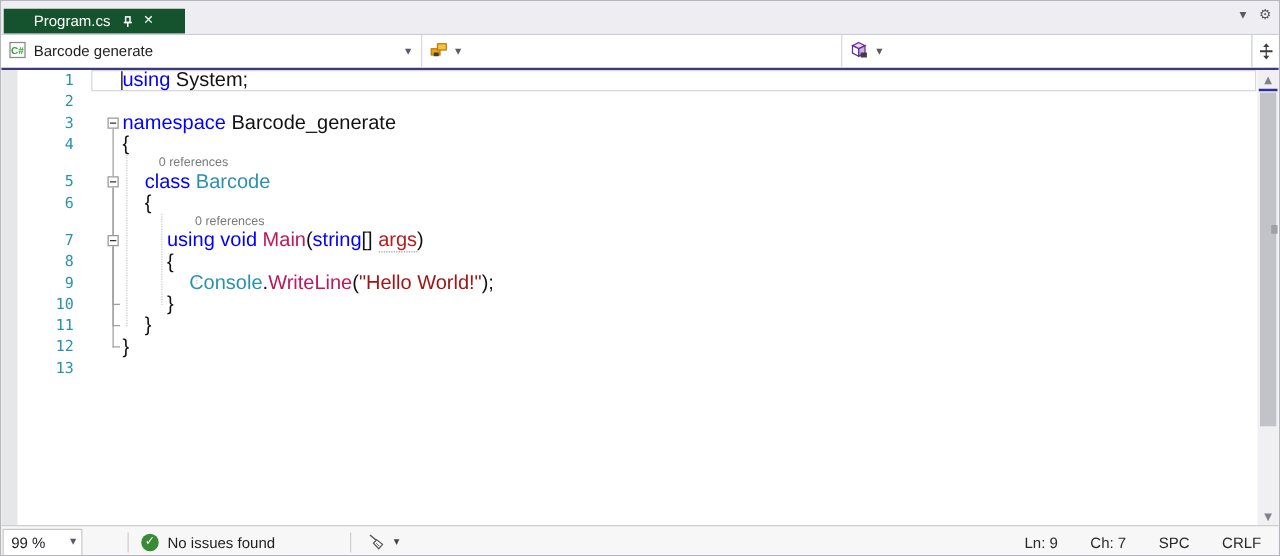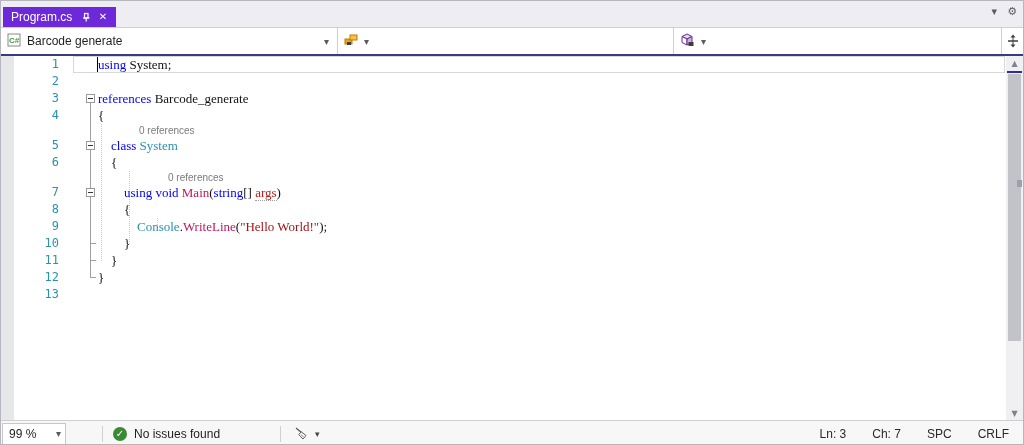--- a/index.html
+++ b/index.html
@@ -2,22 +2,22 @@
 <html><head>
 <meta charset="utf-8">
 <style>
   * { margin:0; padding:0; box-sizing:border-box; }
   html,body { width:1024px; height:445px; }
   body { font-family:"Liberation Sans", sans-serif; font-size:12px; color:#1e1e1e; background:#eeeef2; }
   .window { position:relative; width:1024px; height:445px; background:#fff; border:1px solid #b6b6c0; overflow:hidden; }
 
   
   .tabbar { position:relative; height:26px; background:#eeeef2; }
-  .tab { position:absolute; left:2px; bottom:0; height:20px; background:#6d28d9; color:#fff;
-         display:flex; align-items:center; padding:0 8px; gap:7px; }
+  .tab { position:absolute; left:2px; bottom:0; height:20px; background:#14532d; color:#fff;
+         display:flex; align-items:center; padding:0 24px; gap:7px; }
   .tab-title { font-size:12px; white-space:nowrap; }
   .tab-ico { width:11px; height:11px; display:inline-flex; align-items:center; justify-content:center; color:#fff; font-size:10px; line-height:1; }
   .topright { position:absolute; right:6px; top:4px; display:flex; gap:10px; align-items:center; color:#5a5a66; }
   .topright .glyph { font-family:"DejaVu Sans", sans-serif; font-size:11px; cursor:default; }
 
   
   .navbar { position:relative; height:29px; background:#fff; border-top:1px solid #cccedb; border-bottom:2px solid #3a3a7e; display:flex; }
   .navdd { position:relative; height:100%; border-right:1px solid #cccedb; display:flex; align-items:center; padding:0 6px; gap:6px; background:#fff; }
   .navdd .lbl { flex:1; white-space:nowrap; overflow:hidden; }
   .navdd .arr { color:#5a5a66; font-family:"DejaVu Sans", sans-serif; font-size:10px; padding-right:2px; }
@@ -29,26 +29,26 @@
   .glyph-margin { position:absolute; left:0; top:0; width:13px; height:100%; background:#e6e7e8; z-index:0; }
   .overlays { position:absolute; inset:0; z-index:1; }
   .cur-line { position:absolute; left:72px; top:0; width:932px; height:17px; border:1px solid #d8d8dc; }
   .caret { position:absolute; left:96px; top:1px; width:1px; height:15px; background:#000; z-index:3; }
   .guide { position:absolute; width:0; border-left:1px dotted #c8c8c8; }
   .oline { position:absolute; width:0; border-left:1px solid #a0a0a0; }
   .otick { position:absolute; width:6px; height:0; border-top:1px solid #a0a0a0; }
   .rows { position:relative; z-index:2; padding-right:18px; }
   .crow { display:flex; align-items:stretch; }
   .code-row { height:17px; }
-  .lens-row { height:13px;padding-left:12px; }
+  .lens-row { height:13px; }
   .ln { width:58px; text-align:right; font-family:"DejaVu Sans Mono", monospace; font-size:12px; line-height:17px; color:#2b91af; flex:none; }
   .fold { width:39px; position:relative; flex:none; }
   .foldbox { position:absolute; left:27px; top:4px; width:9px; height:9px; background:#fff; border:1px solid #999; }
   .foldbox::after { content:""; position:absolute; left:1px; top:3px; width:5px; height:1px; background:#333; }
-  .codetext { font-family:Liberation Serif, serif; font-size:13px; line-height:17px; white-space:pre; }
+  .codetext { font-family:Liberation Sans, sans-serif; font-size:16px; line-height:17px; white-space:pre; }
   .lenstext { font-size:10px; line-height:13px; color:#7a7a7a; }
   .tk-kw { color:#0000ff; } .tk-pl { color:#121212; } .tk-ty { color:#2b91af; }
   .tk-mth { color:#be185d; } .tk-str { color:#a31515; }
   .tk-prm { color:#b91c1c; border-bottom:1px dotted #9e9e9e; }
 
   
   .vscroll { position:absolute; right:0; top:0; width:17px; height:100%; background:#f0f0f2; z-index:4; }
   .sarr { position:absolute; left:0; width:17px; height:14px; display:flex; align-items:center; justify-content:center;
           color:#7f828c; font-family:"DejaVu Sans", sans-serif; font-size:8px; }
   .caret-mark { position:absolute; left:1px; top:15px; width:15px; height:2px; background:#2d2da0; }
@@ -162,38 +162,38 @@
         <div class="crow code-row">
           <span class="ln">2</span>
           <span class="fold"></span>
           <span class="codetext"></span>
         </div>
         <div class="crow code-row">
           <span class="ln">3</span>
           <span class="fold">
             <span class="foldbox"></span>
           </span>
-          <span class="codetext"><span class="tk-kw">references</span><span class="tk-pl"> Barcode_generate</span></span>
+          <span class="codetext"><span class="tk-kw">namespace</span><span class="tk-pl"> Barcode_generate</span></span>
         </div>
         <div class="crow code-row">
           <span class="ln">4</span>
           <span class="fold"></span>
           <span class="codetext"><span class="tk-pl">{</span></span>
         </div>
         <div class="crow lens-row">
           <span class="ln"></span>
           <span class="fold"></span>
           <span class="lenstext" style="margin-left: 29px;">0 references</span>
         </div>
         <div class="crow code-row">
           <span class="ln">5</span>
           <span class="fold">
             <span class="foldbox"></span>
           </span>
-          <span class="codetext"><span class="tk-pl">    </span><span class="tk-kw">class</span><span class="tk-pl"> </span><span class="tk-ty">System</span></span>
+          <span class="codetext"><span class="tk-pl">    </span><span class="tk-kw">class</span><span class="tk-pl"> </span><span class="tk-ty">Barcode</span></span>
         </div>
         <div class="crow code-row">
           <span class="ln">6</span>
           <span class="fold"></span>
           <span class="codetext"><span class="tk-pl">    {</span></span>
         </div>
         <div class="crow lens-row">
           <span class="ln"></span>
           <span class="fold"></span>
           <span class="lenstext" style="margin-left: 58px;">0 references</span>
@@ -262,20 +262,20 @@
     <div class="sep"></div>
     <div class="cleanup">
       <svg width="16" height="15" viewBox="0 0 16 15">
         <line x1="3" y1="2" x2="9" y2="7" stroke="#5a5a5a" stroke-width="1.3"></line>
         <polygon points="8.2,5.8 13,9.5 10,13 5.8,8.6" fill="#fff" stroke="#5a5a5a"></polygon>
         <line x1="8" y1="8.5" x2="10.5" y2="11" stroke="#5a5a5a" stroke-width="0.8"></line>
       </svg>
       <span class="arr">▾</span>
     </div>
     <div class="rightinfo">
-      <span>Ln: 3</span>
+      <span>Ln: 9</span>
       <span>Ch: 7</span>
       <span>SPC</span>
       <span>CRLF</span>
     </div>
   </div>
 
 </div>
 
 </body></html>

